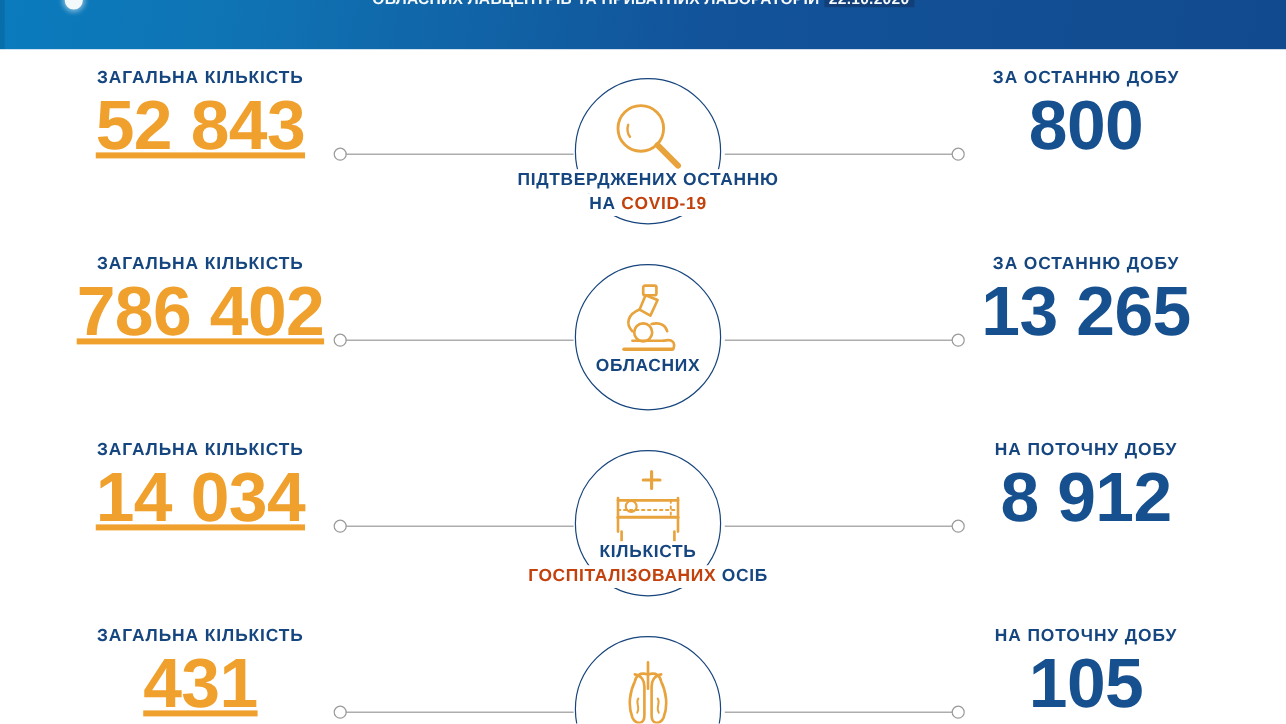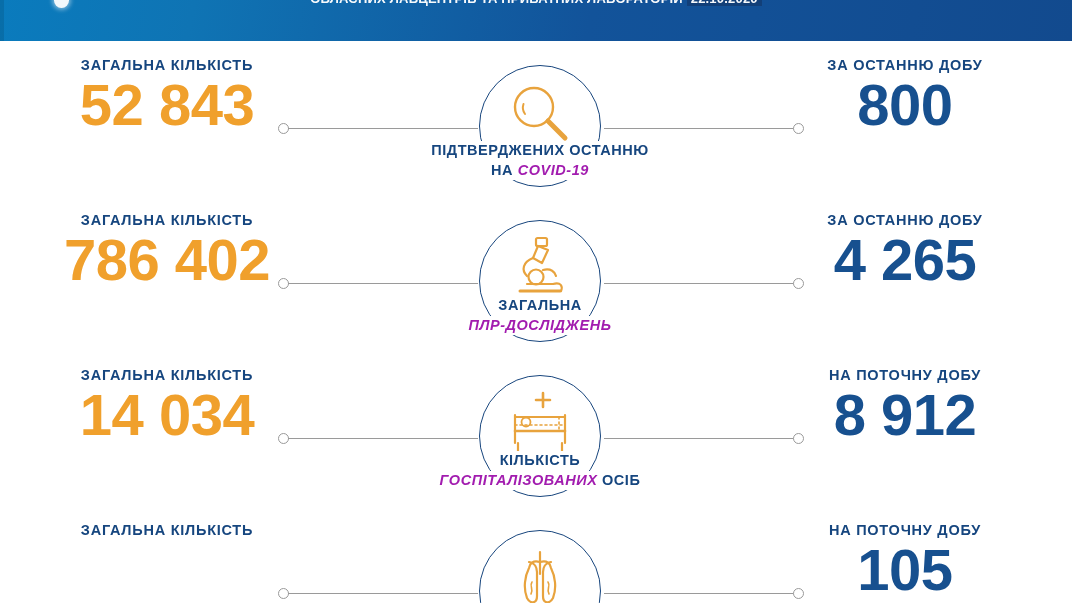--- a/index.html
+++ b/index.html
@@ -100,21 +100,21 @@
     white-space: nowrap;
   }
   .stat-value {
     margin-top: 3px;
     font-size: 58px;
     font-weight: bold;
     letter-spacing: -0.5px;
     line-height: 1.0;
     white-space: nowrap;
   }
-  .stat.left  .stat-value { color: #f0a02c; }
+  .stat.left  .stat-value { color: #f0a02c; text-decoration: underline; }
   .stat.right .stat-value { color: #17508f; }
 
   
   .connector {
     position: absolute;
     top: 78px;
     height: 11px;
   }
   .connector.left  { left: 278px; width: 200px; }
   .connector.right { left: 604px; width: 200px; }
@@ -166,21 +166,21 @@
     left: -95px;
     top: 84px;
     width: 312px;
     text-align: center;
     font-size: 14.5px;
     font-weight: bold;
     letter-spacing: .55px;
     line-height: 1.35;
     color: #16467f;
   }
-  .medallion .caption .o { color: #a21caf; font-style: italic; }
+  .medallion .caption .o { color: #c2410c; }
   .medallion .caption .b { color: #16467f; }
   .medallion .caption.two-line { top: 76px; }
 
   
   .caption-line {
     display: inline-block;
     background: #ffffff;
     padding: 0 2px;
     white-space: nowrap;
   }
@@ -261,36 +261,33 @@
           <path d="M30 22 C20 26 18 34 24 40"></path>
           <circle cx="33" cy="41" r="7.5"></circle>
           <path d="M40 34 C48 32 52 36 53 40"></path>
           <path d="M24 48 h26"></path>
           <path d="M17 55 h40" stroke-width="3"></path>
           <path d="M50 48 C58 46 60 50 58 55"></path>
         </svg>
       </div>
       <div class="caption two-line">
         <span class="caption-line">
-          <span class="b">ЗАГАЛЬНА</span>
+          <span class="b">ОБЛАСНИХ</span>
         </span><br>
-        <span class="caption-line">
-          <span class="o">ПЛР-ДОСЛІДЖЕНЬ</span>
-        </span>
       </div>
     </div>
 
     <div class="connector right">
       <div class="line"></div>
       <div class="dot"></div>
     </div>
 
     <div class="stat right">
       <div class="stat-label">ЗА ОСТАННЮ ДОБУ</div>
-      <div class="stat-value">4 265</div>
+      <div class="stat-value">13 265</div>
     </div>
   </div>
 
   <div class="row r3">
     <div class="stat left">
       <div class="stat-label">ЗАГАЛЬНА КІЛЬКІСТЬ</div>
       <div class="stat-value">14 034</div>
     </div>
 
     <div class="connector left">
@@ -330,20 +327,21 @@
 
     <div class="stat right">
       <div class="stat-label">НА ПОТОЧНУ ДОБУ</div>
       <div class="stat-value">8 912</div>
     </div>
   </div>
 
   <div class="row r4">
     <div class="stat left">
       <div class="stat-label">ЗАГАЛЬНА КІЛЬКІСТЬ</div>
+      <div class="stat-value">431</div>
     </div>
 
     <div class="connector left">
       <div class="dot"></div>
       <div class="line"></div>
     </div>
 
     <div class="medallion">
       <div class="ring"></div>
       <div class="icon">

